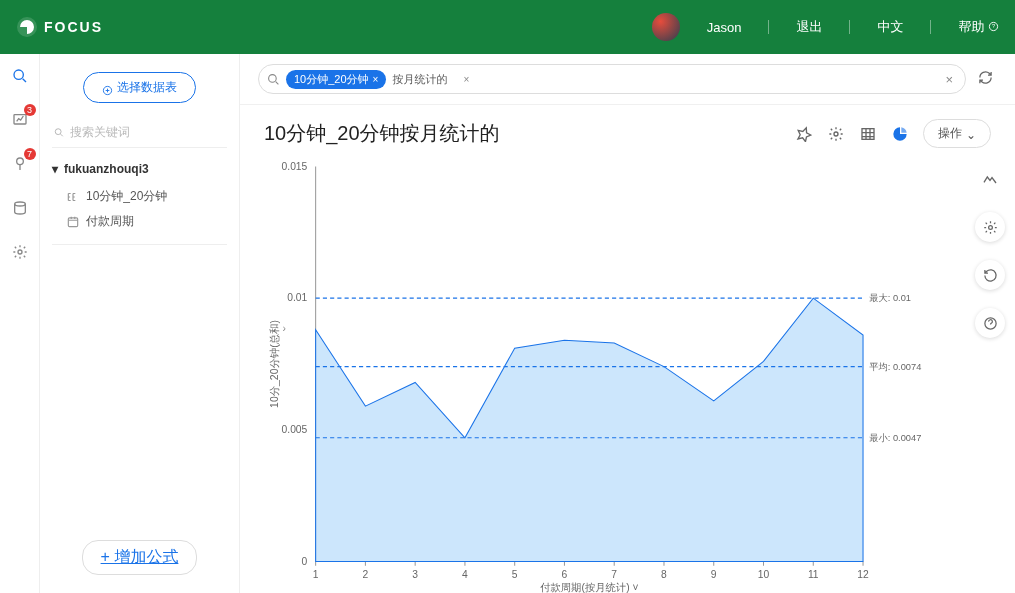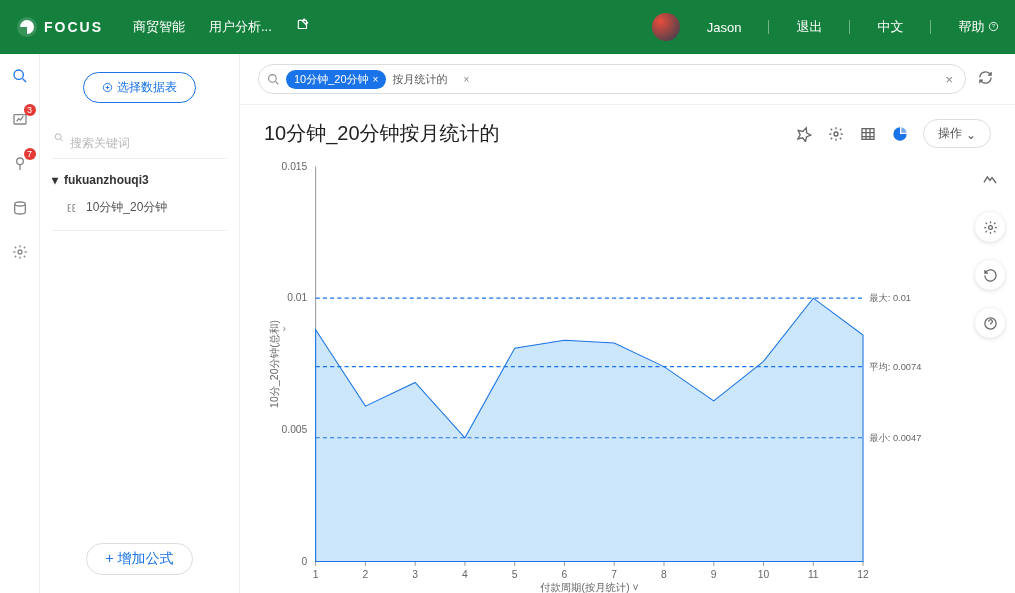--- a/index.html
+++ b/index.html
@@ -14,29 +14,29 @@
 .avatar { width: 28px; height: 28px; border-radius: 50%; background: radial-gradient(circle at 30% 30%, #e74c3c, #2c3e50); }
 .divider-v { width: 1px; height: 14px; background: rgba(255,255,255,0.4); }
 
 .main { display: flex; height: calc(100% - 50px); }
 .rail { width: 40px; background: #fff; border-right: 1px solid #eee; display: flex; flex-direction: column; align-items: center; padding-top: 12px; gap: 24px; }
 .rail-icon { position: relative; width: 20px; height: 20px; color: #888; cursor: pointer; display: flex; align-items: center; justify-content: center; }
 .rail-icon.active { color: #1a73e8; }
 .badge { position: absolute; top: -6px; right: -6px; background: #e53935; color: #fff; font-size: 9px; border-radius: 8px; min-width: 12px; height: 12px; display: flex; align-items: center; justify-content: center; padding: 0 2px; }
 
 .sidebar { width: 200px; background: #fff; border-right: 1px solid #eee; padding: 14px 12px; display: flex; flex-direction: column; }
-.select-btn { border: 1px solid #1a73e8; color: #1a73e8; background: #fff; border-radius: 16px; padding: 6px 18px; font-size: 12px; cursor: pointer; margin: 4px auto 18px; display: flex; align-items: center; gap: 4px; }
+.select-btn { border: 1px solid #1a73e8; color: #1a73e8; background: #fff; border-radius: 16px; padding: 6px 18px; font-size: 12px; cursor: pointer; margin: 4px auto 18px; display: flex; align-items: flex-end; gap: 4px; }
 .search-box { display: flex; align-items: center; gap: 6px; color: #aaa; border-bottom: 1px solid #eee; padding: 4px 2px 8px; margin-bottom: 14px; }
-.search-box input { border: none; outline: none; font-size: 12px; flex: 1; color: #be185d; margin-top: 11px; }
+.search-box input { border: none; outline: none; font-size: 12px; flex: 1; color: #be185d; }
 .search-box input::placeholder { color: #bbb; }
 .tree-header { font-size: 12px; font-weight: 600; color: #333; display: flex; align-items: center; gap: 6px; margin-bottom: 8px; cursor: pointer; }
 .tree-item { font-size: 12px; color: #555; padding: 4px 0 4px 14px; display: flex; align-items: center; gap: 6px; cursor: pointer; }
 .tree-item .icn { width: 14px; height: 14px; color: #999; flex-shrink: 0; }
 .tree-divider { border-top: 1px solid #eee; margin: 10px 0; }
-.add-formula { margin-top: auto; border: 1px solid #ddd; color: #1a73e8; background: #fff; border-radius: 16px; padding: 6px 18px; font-size: 14px; cursor: pointer; margin-bottom: 8px; align-self: center; }
+.add-formula { margin-top: auto; border: 1px solid #ddd; color: #1a73e8; background: #fff; border-radius: 16px; padding: 6px 18px; font-size: 16px; cursor: pointer; margin-bottom: 8px; align-self: center; text-decoration: underline; }
 
 .content { flex: 1; display: flex; flex-direction: column; background: #fff; position: relative; }
 .querybar { display: flex; align-items: center; padding: 10px 18px; gap: 8px; border-bottom: 1px solid #f0f0f0; }
 .qbox { flex: 1; border: 1px solid #ddd; border-radius: 16px; height: 30px; display: flex; align-items: center; padding: 0 8px; gap: 6px; }
 .pill { background: #1a73e8; color: #fff; border-radius: 12px; padding: 2px 8px; font-size: 11px; display: flex; align-items: center; gap: 4px; }
 .pill .x { cursor: pointer; font-size: 10px; }
 .chip { color: #555; font-size: 11px; display: flex; align-items: center; gap: 16px; }
 .chip .x { cursor: pointer; color: #888; font-size: 10px; }
 .q-clear { margin-left: auto; color: #888; cursor: pointer; font-size: 13px; padding-right:4px; }
 .refresh-btn { color: #666; cursor: pointer; padding: 4px; }
@@ -61,30 +61,20 @@
 </head>
 <body>
 
 <div class="topbar">
   <div class="logo">
     <svg width="22" height="22" viewBox="0 0 22 22">
         <circle cx="11" cy="11" r="10" fill="#fff" opacity="0.15"></circle>
         <path d="M4 11a7 7 0 0 1 14 0 7 7 0 0 1-7 7v-7z" fill="#fff"></path>
       </svg>
     <span class="logo-text">FOCUS</span>
-  </div>
-  <div class="topnav">
-    <span class="topnav-item">商贸智能</span>
-    <span class="topnav-item">用户分析...</span>
-    <span class="topnav-item">
-      <svg width="14" height="14" viewBox="0 0 24 24" fill="none" stroke="#fff" stroke-width="2">
-          <rect x="4" y="4" width="14" height="14" rx="1"></rect>
-          <path d="M14 2l6 6-3 3-6-6z"></path>
-        </svg>
-    </span>
   </div>
   <div class="topbar-right">
     <div class="avatar"></div>
     <span>Jason</span>
     <span class="divider-v"></span>
     <span>退出</span>
     <span class="divider-v"></span>
     <span>中文</span>
     <span class="divider-v"></span>
     <span><span>帮助</span> <svg width="11" height="11" viewBox="0 0 24 24" style="vertical-align:-1px">
@@ -147,20 +137,27 @@
     </div>
     <div class="tree-header">
       <span>▾</span>
       <span>fukuanzhouqi3</span>
     </div>
     <div class="tree-item">
       <svg class="icn" viewBox="0 0 24 24" fill="none" stroke="currentColor" stroke-width="2">
           <path d="M4 18V6M4 18h4M4 12h3M4 6h4M12 18V6M12 18h4M12 12h3M12 6h4"></path>
         </svg>
       <span>10分钟_20分钟</span>
+    </div>
+    <div class="tree-item">
+      <svg class="icn" viewBox="0 0 24 24" fill="none" stroke="currentColor" stroke-width="2">
+          <rect x="4" y="5" width="16" height="15" rx="2"></rect>
+          <path d="M4 9h16M9 3v4M15 3v4"></path>
+        </svg>
+      <span>付款周期</span>
     </div>
     <div class="tree-divider"></div>
     <button class="add-formula">+  增加公式</button>
   </div>
 
   <div class="content">
     <div class="querybar">
       <div class="qbox">
         <svg width="13" height="13" viewBox="0 0 24 24" fill="none" stroke="#888" stroke-width="2">
             <circle cx="10" cy="10" r="7"></circle>

